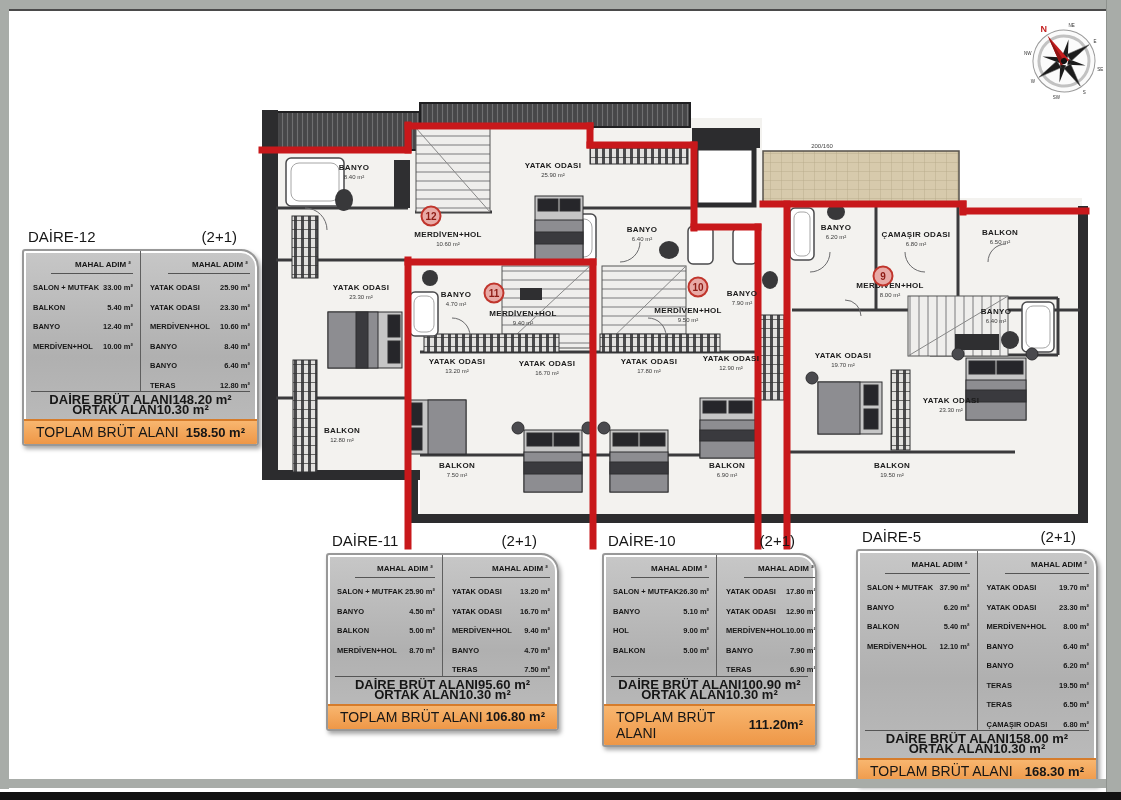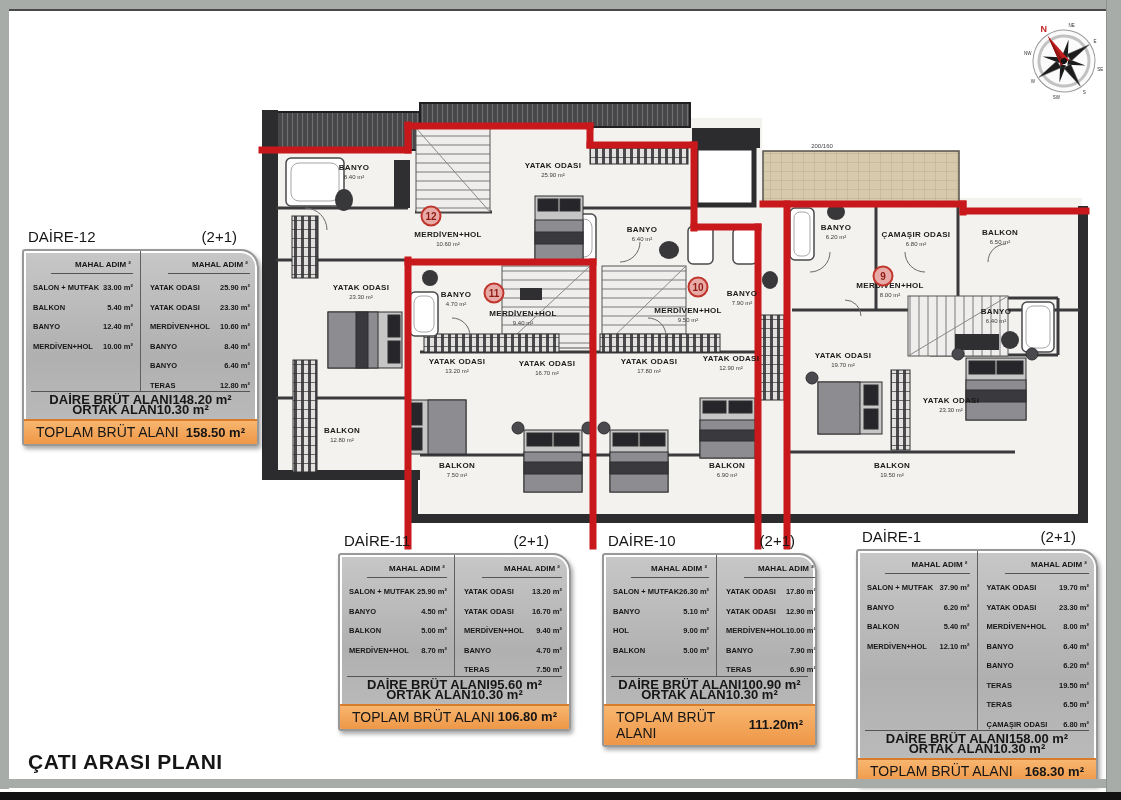--- a/index.html
+++ b/index.html
@@ -486,21 +486,21 @@
               <div>ORTAK ALAN</div>
               <div>10.30 m²</div>
             </div>
           </div>
           <div class="ut-total">
             <div class="tl">TOPLAM BRÜT ALANI</div>
             <div class="tv">158.50 m²</div>
           </div>
         </div>
       </div>
-      <div class="unit-table" style="left: 330px; top: 532px; width: 233px; padding-left: 8px;">
+      <div class="unit-table" style="left: 318px; top: 532px; width: 233px; padding-left: 8px;">
         <div class="ut-titlerow">
           <div>DAİRE-11</div>
           <div>(2+1)</div>
         </div>
         <div class="ut-frame">
           <div class="ut-cols" style="min-height: 95px;">
             <div class="ut-col">
               <div class="ut-hrow">
                 <div>MAHAL ADI</div>
                 <div>M ²</div>
@@ -632,21 +632,21 @@
             </div>
           </div>
           <div class="ut-total">
             <div class="tl">TOPLAM BRÜT ALANI</div>
             <div class="tv">111.20m²</div>
           </div>
         </div>
       </div>
       <div class="unit-table" style="left: 856px; top: 528px; width: 242px;">
         <div class="ut-titlerow">
-          <div>DAİRE-1</div>
+          <div>DAİRE-5</div>
           <div>(2+1)</div>
         </div>
         <div class="ut-frame">
           <div class="ut-cols" style="min-height: 100px;">
             <div class="ut-col">
               <div class="ut-hrow">
                 <div>MAHAL ADI</div>
                 <div>M ²</div>
               </div>
               <div class="ut-row">
@@ -716,21 +716,20 @@
             </div>
           </div>
           <div class="ut-total">
             <div class="tl">TOPLAM BRÜT ALANI</div>
             <div class="tv">168.30 m²</div>
           </div>
         </div>
       </div>
     </div>
 
-  <div id="page-title">ÇATI ARASI PLANI</div>
 
   <div id="watermark">
     <div class="wm1">Activ</div>
     <div class="wm2">Go to</div>
   </div>
 
   <div class="frame" id="frame-left"></div>
   <div class="frame" id="frame-top"></div>
   <div id="inner-topline"></div>
   <div class="frame" id="frame-bottom"></div>

